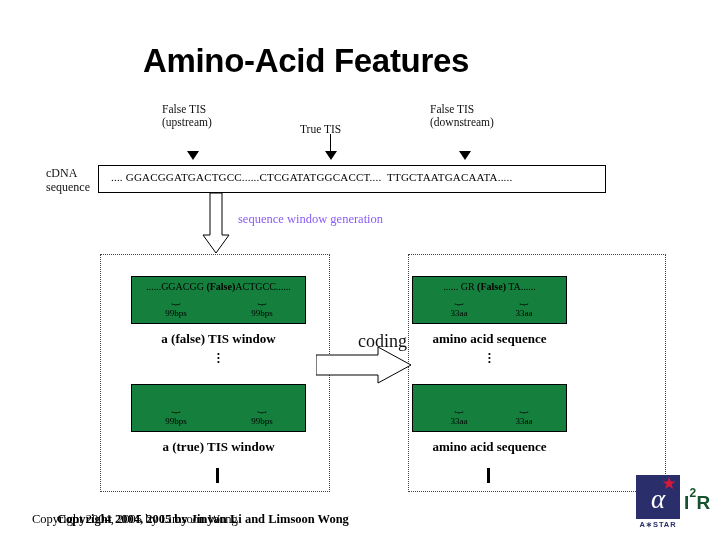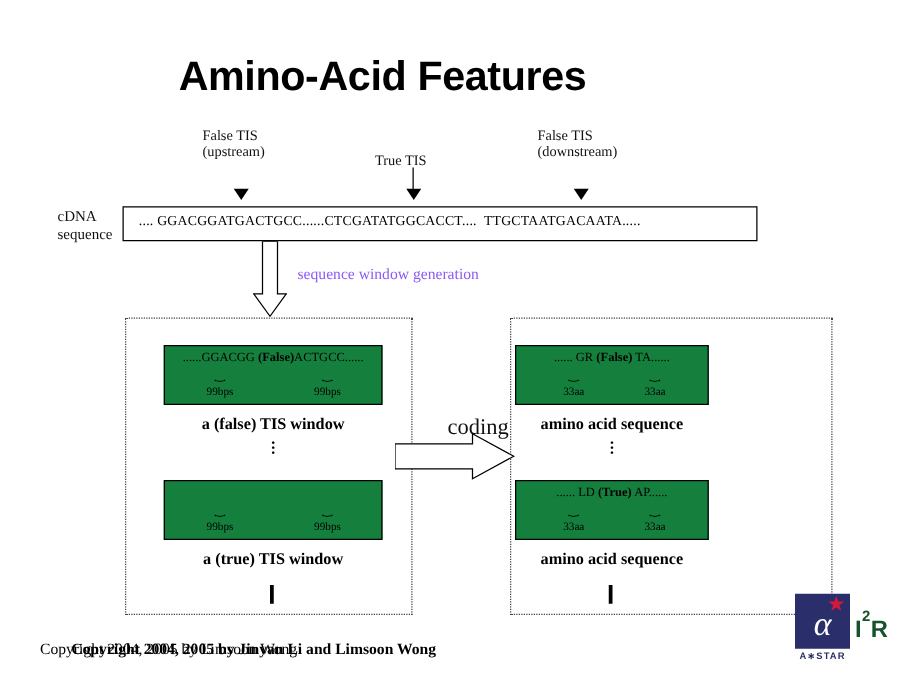--- a/index.html
+++ b/index.html
@@ -393,21 +393,20 @@
 </div>
 <div class="caption" id="cap-aa-false">amino acid sequence</div>
 
 <div class="v-ellipsis" id="ell-right">
   <span>·</span>
   <span>·</span>
   <span>·</span>
 </div>
 
 <div class="seq-box" id="box-aa-true">
-  <div class="seq-text"><span>...... LD </span><b>(True)</b><span> AP......</span></div>
   <div class="brace-row">
     <div class="brace-unit" style="left:20px; width:52px;">
       <span class="brace">⏟</span>
       <span class="brace-count">33aa</span>
     </div>
     <div class="brace-unit" style="left:85px; width:52px;">
       <span class="brace">⏟</span>
       <span class="brace-count">33aa</span>
     </div>
   </div>

